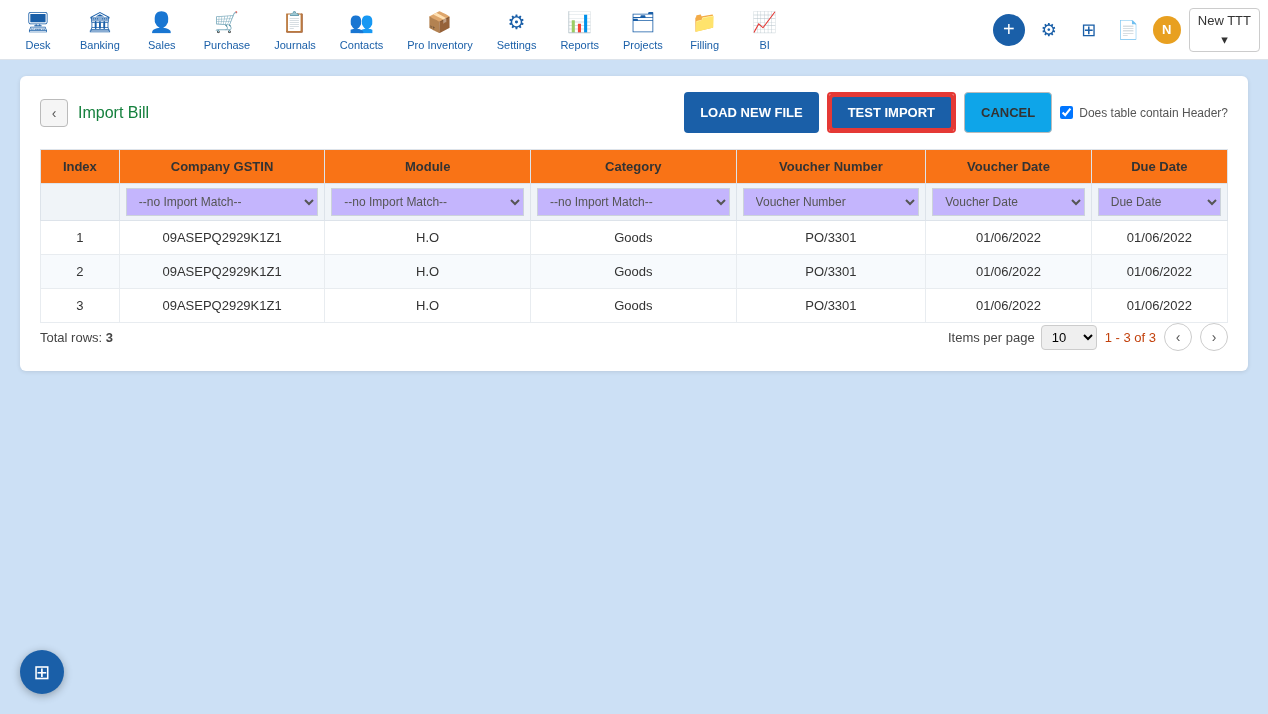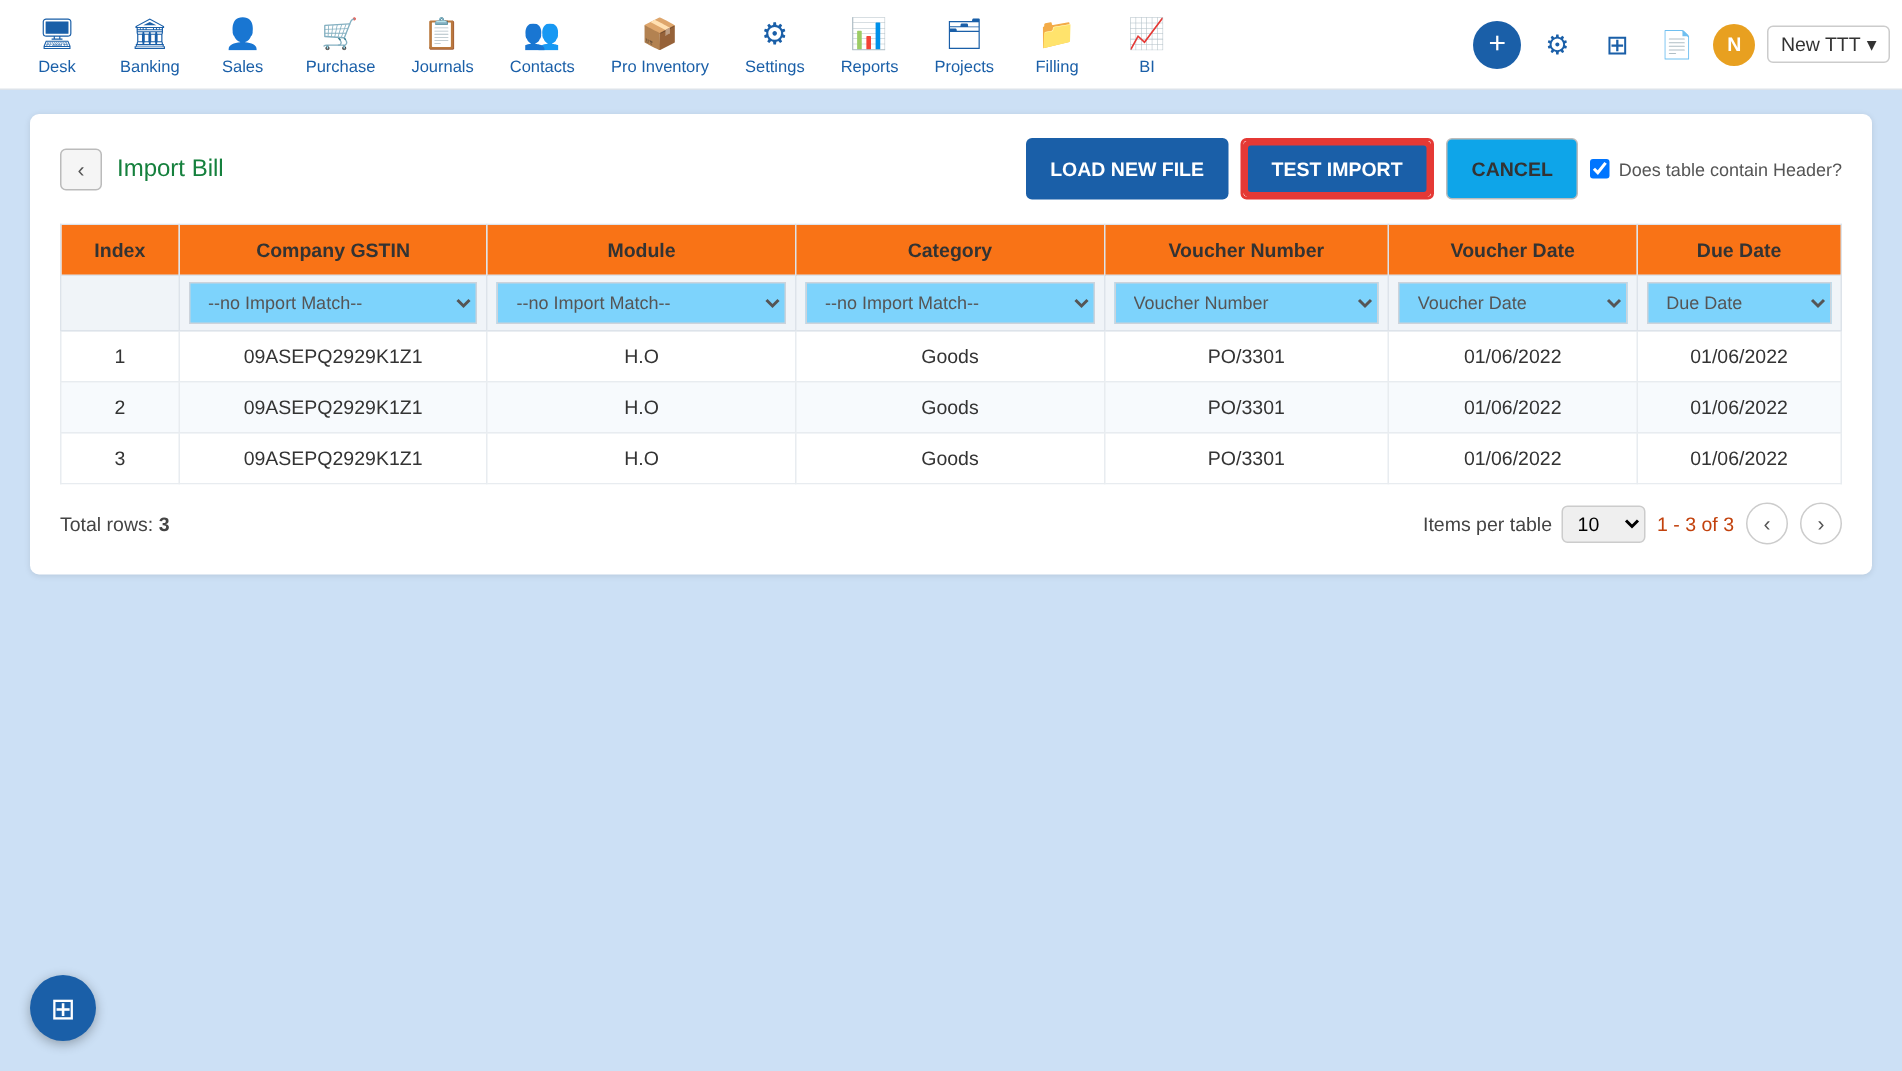--- a/index.html
+++ b/index.html
@@ -65,20 +65,21 @@
     .nav-user-btn {
       display: flex;
       align-items: center;
       gap: 4px;
       padding: 4px 8px;
       border: 1px solid #ccc;
       border-radius: 4px;
       cursor: pointer;
       font-size: 13px;
       color: #333;
+      flex-direction: column;
     }
     .avatar {
       width: 28px; height: 28px;
       background: #e8a020;
       border-radius: 50%;
       display: flex; align-items: center; justify-content: center;
       color: white;
       font-size: 13px;
       font-weight: bold;
     }
@@ -199,31 +200,31 @@
     }
 
     
     .match-select {
       width: 100%;
       padding: 5px 8px;
       border: 1px solid #ccd3db;
       border-radius: 0;
       font-size: 12px;
       color: #555;
-      background: #7dd3fc;
+      background: #c4b5fd;
       cursor: pointer;
       appearance: auto;
     }
 
     
     .table-footer {
       display: flex;
       align-items: center;
       justify-content: space-between;
-      margin-top: 12px;
+      margin-top: 0;
       font-size: 13px;
       color: #444;
     }
     .pagination-right {
       display: flex;
       align-items: center;
       gap: 8px;
     }
     .items-per-page {
       display: flex;
@@ -443,21 +444,21 @@
       </table>
     </div>
 
     <div class="table-footer">
       <div>
         <span>Total rows:</span>
         <strong>3</strong>
       </div>
       <div class="pagination-right">
         <div class="items-per-page">
-          <span>Items per table</span>
+          <span>Items per page</span>
           <select class="per-page-select">
             <option>10</option>
             <option>25</option>
             <option>50</option>
             <option>100</option>
           </select>
         </div>
         <span class="page-info">1 - 3 of 3</span>
         <button class="page-nav-btn">
           <span>‹</span>

